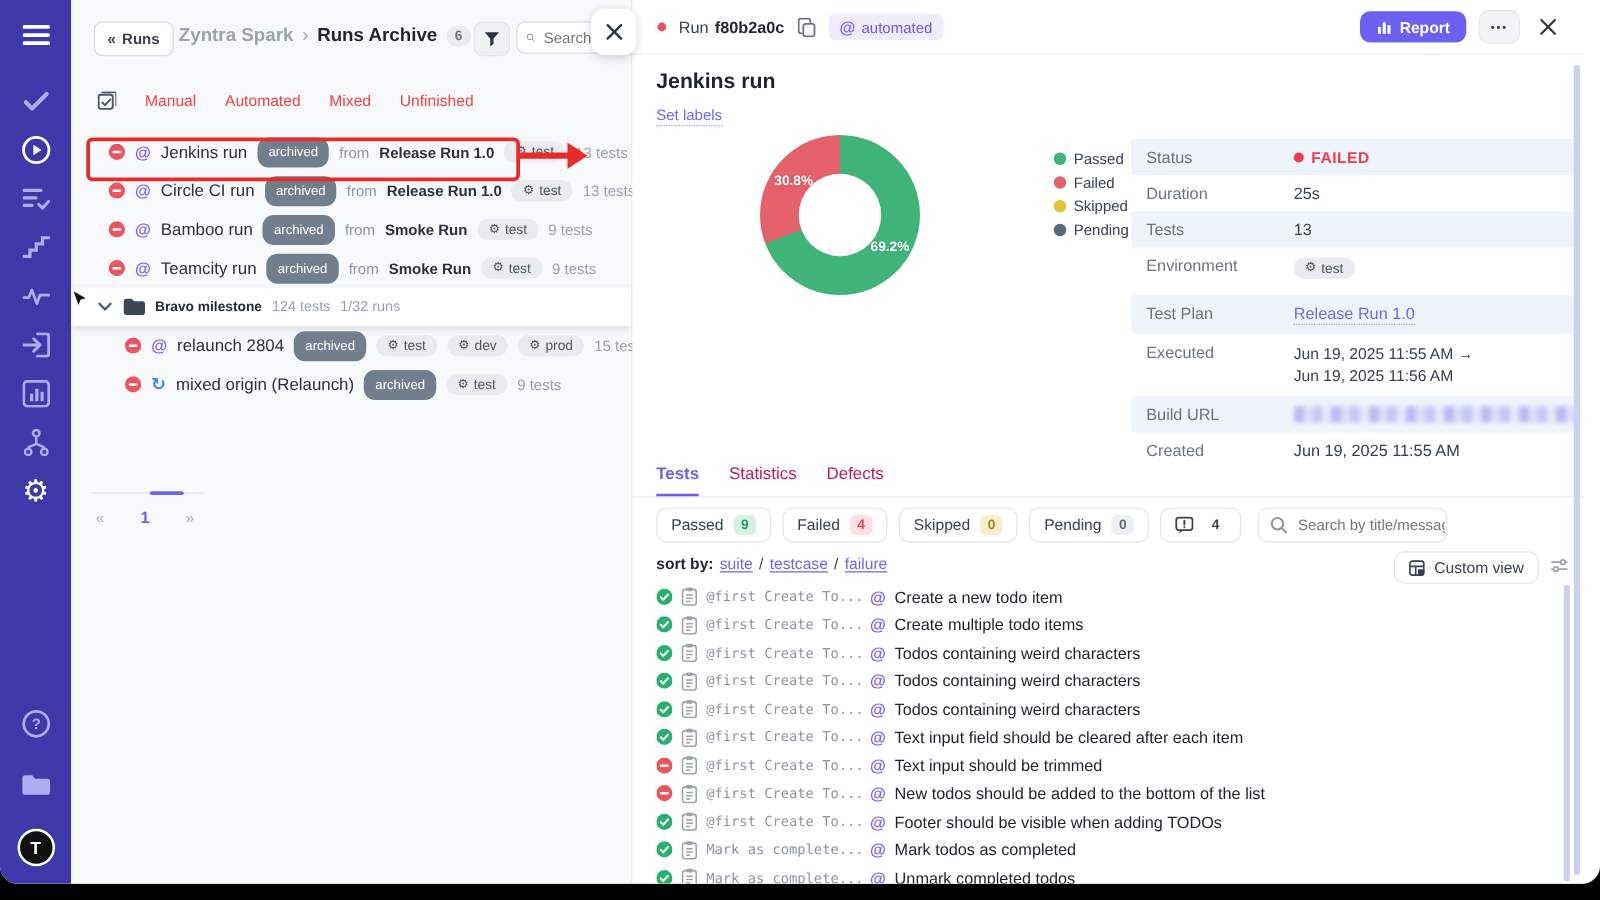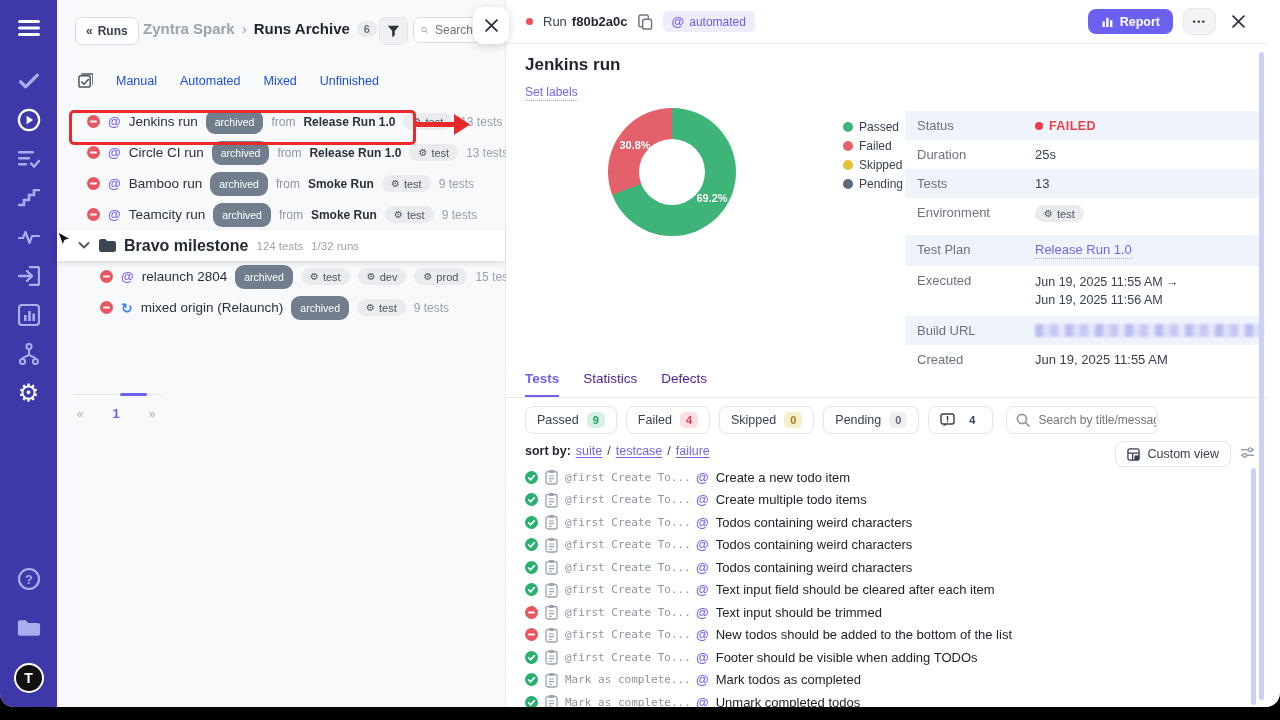--- a/index.html
+++ b/index.html
@@ -18,30 +18,30 @@
   .back-btn{position:absolute;left:18px;top:17px;height:26px;padding:0 10px;background:#fff;border:1px solid #d9dde3;border-radius:7px;font-size:12px;color:#3a424e;display:flex;align-items:center;gap:5px;font-weight:600;}
   .crumbs{position:absolute;left:86px;top:20px;font-size:15px;display:flex;align-items:center;gap:7px;white-space:nowrap;}
   .crumb-project{color:#9aa3ae;font-weight:600;}
   .crumb-sep{color:#9aa3ae;}
   .crumb-page{color:#1f2430;font-weight:700;}
   .crumb-count{background:#e9ebef;color:#6a7280;font-size:11px;border-radius:9px;padding:2px 7px;font-weight:600;}
   .filter-btn{position:absolute;left:322px;top:17px;width:27px;height:26px;background:#eef0f3;border:1px solid #e2e5e9;border-radius:7px;display:flex;align-items:center;justify-content:center;}
   .lp-search{position:absolute;left:356px;top:17px;width:92px;height:26px;background:#fff;border:1px solid #d9dde3;border-radius:7px;display:flex;align-items:center;padding:0 7px;box-sizing:border-box;gap:5px;}
   .lp-search input{border:none;outline:none;width:60px;font-size:12px;color:#3a424e;background:transparent;font-family:"Liberation Sans",sans-serif;}
   .panel-close{position:absolute;left:473px;top:7px;width:36px;height:37px;background:#fff;border-radius:10px;box-shadow:0 2px 8px rgba(20,24,40,.18);display:flex;align-items:center;justify-content:center;z-index:30;}
-  .lp-tabs{position:absolute;left:21px;top:73px;display:flex;align-items:center;gap:23px;font-size:12.5px;color:#1d4ed8;}
+  .lp-tabs{position:absolute;left:21px;top:73px;display:flex;align-items:center;gap:23px;font-size:12.5px;color:#ef4444;}
   .lp-tab{cursor:default;}
   .runs-list{position:absolute;left:0;top:106px;width:100%;}
   .rrow{height:31px;display:flex;align-items:center;gap:8px;white-space:nowrap;}
   .rrow.runrow{padding-left:30px;}
   .rrow.runrow.indent{padding-left:43px;}
   .rrow.folderrow{padding-left:21px;}
   .rrow.hovered{background:#fff;box-shadow:0 2px 6px rgba(25,30,50,.14);}
   .run-name{font-size:13.5px;color:#2a313d;font-weight:500;}
-  .folder-name{font-size:16px;color:#242b36;font-weight:700;}
+  .folder-name{font-size:11px;color:#242b36;font-weight:700;}
   .archived-pill{background:#707e8d;color:#fff;font-size:10.5px;border-radius:9px;padding:6px 9px;font-weight:400;}
   .from-label{font-size:12px;color:#8d95a3;}
   .from-name{font-size:12px;color:#2a313d;font-weight:700;}
   .env-pill{background:#e9ebef;color:#4b5563;font-size:11px;border-radius:10px;padding:2.5px 9px;display:inline-flex;align-items:center;gap:4px;}
   .tests-count{font-size:12px;color:#98a1ad;}
   .folder-meta{font-size:11.5px;color:#9aa3ae;}
   .at-ic{color:#7a5df0;font-weight:700;font-size:13px;line-height:1;}
   .mixed-ic{color:#3b82f6;font-weight:700;font-size:14px;line-height:1;}
   .pagination{position:absolute;left:0;top:394px;width:100%;}
   .pag-line{position:absolute;left:16px;top:0;width:90px;height:1px;background:#e4e7ec;}
@@ -82,21 +82,21 @@
   .inforow.gap{margin-top:6px;}
   .info-label{width:118px;color:#6b7280;flex-shrink:0;}
   .info-val{color:#374151;}
   .status-val{color:#ee3d4a;font-weight:700;font-size:12.5px;letter-spacing:.4px;display:flex;align-items:center;gap:6px;}
   .status-val .reddot{background:#ee3d4a;width:8px;height:8px;}
   .link-val{color:#7166e8;border-bottom:1px dotted #a7a0f0;padding-bottom:1px;}
   .two-lines{line-height:1.45;font-size:12.5px;}
   .blurred{width:228px;height:13px;border-radius:2px;background:repeating-linear-gradient(90deg,#b9bcf0 0 8px,#dcdef7 8px 15px,#c5c8f3 15px 23px,#e6e7fa 23px 30px);filter:blur(1.6px);margin-top:1px;}
   
   .d-tabs{position:absolute;left:0;top:371px;right:0;border-bottom:1px solid #e7eaee;display:flex;gap:24px;padding:0 0 0 19px;height:27px;box-sizing:border-box;}
-  .d-tab{font-size:13.5px;color:#4c1d95;padding-bottom:9px;}
+  .d-tab{font-size:13.5px;color:#be185d;padding-bottom:9px;}
   .d-tab.active{color:#6e62ea;font-weight:600;border-bottom:2px solid #6e62ea;}
   
   .filters{position:absolute;left:19px;top:406px;display:flex;gap:9px;align-items:center;}
   .fchip{height:28px;background:#fff;border:1px solid #e2e5e9;border-radius:8px;display:flex;align-items:center;gap:8px;padding:0 11px;font-size:12.5px;color:#374151;font-weight:500;box-sizing:border-box;}
   .fcount{font-size:11px;border-radius:5px;padding:2px 6px;font-weight:700;}
   .f-search{height:28px;width:152px;background:#fff;border:1px solid #e2e5e9;border-radius:8px;display:flex;align-items:center;gap:6px;padding:0 9px;box-sizing:border-box;margin-left:4px;}
   .f-search input{border:none;outline:none;font-size:12px;color:#3a424e;width:118px;background:transparent;font-family:"Liberation Sans",sans-serif;}
   
   .sortrow{position:absolute;left:19px;top:444px;display:flex;align-items:center;gap:5px;font-size:12.5px;}
   .sort-label{color:#1f2430;font-weight:700;}

